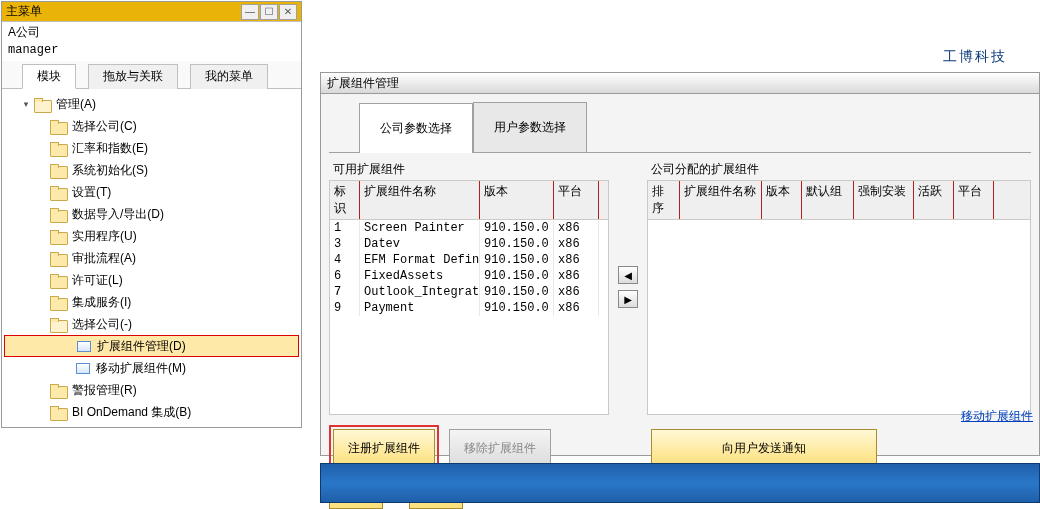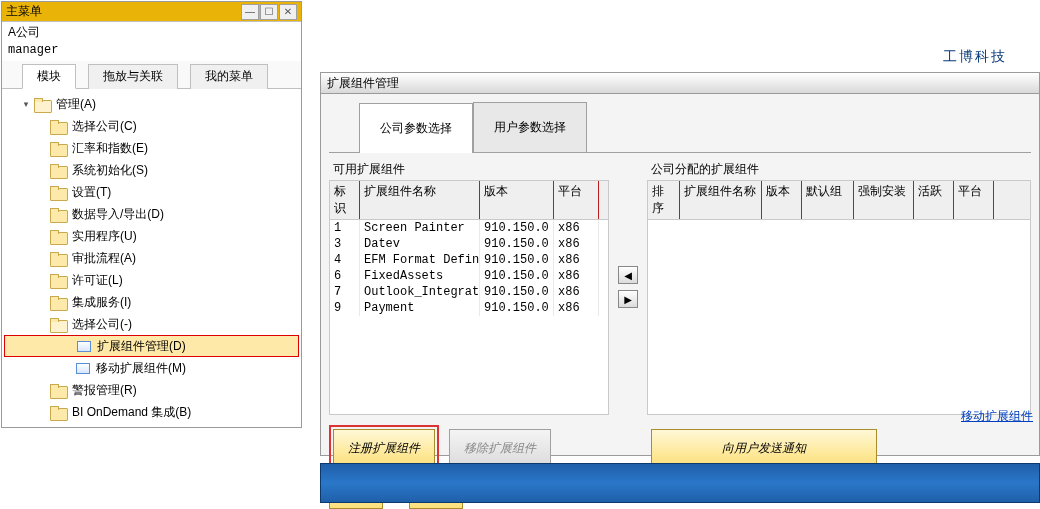--- a/index.html
+++ b/index.html
@@ -54,21 +54,21 @@
 .grid-row { display: flex; }
 .grid-row .cell { border-right: 1px solid #e9e9e9; padding: 1px 4px; font-family: "Courier New", monospace; white-space: nowrap; overflow: hidden; }
 
 .left-grid .c1 { width: 30px; } .left-grid .c2 { width: 120px; } .left-grid .c3 { width: 74px; } .left-grid .c4 { width: 45px; }
 
 .right-grid .c1{width:32px}.right-grid .c2{width:82px}.right-grid .c3{width:40px}.right-grid .c4{width:52px}.right-grid .c5{width:60px}.right-grid .c6{width:40px}.right-grid .c7{width:40px}
 
 .arrow-col { width: 22px; display: flex; flex-direction: column; justify-content: center; gap: 6px; align-items: center; }
 .arrow-btn { width: 20px; height: 18px; border: 1px solid #888; background: linear-gradient(#fff,#dcdcdc); display:flex; align-items:center; justify-content:center; font-size:10px; }
 
-.btn { display: inline-flex; align-items: center; justify-content: center; height: 22px; padding: 18px 14px; border: 1px solid #a88c2e; background: linear-gradient(#fff8d6,#fde07a); cursor: default; font-style: italic; }
+.btn { display: inline-flex; align-items: center; justify-content: center; height: 22px; padding: 18px 14px; border: 1px solid #a88c2e; background: linear-gradient(#fff8d6,#fde07a); cursor: default; }
 .btn.wide { width: 226px; }
 .btn.gray { background: linear-gradient(#f4f4f4,#dcdcdc); border: 1px solid #a0a0a0; color: #888; }
 .btn-row { display: flex; gap: 10px; margin-top: 10px; align-items:center; }
 .red-box { border: 2px solid #d33; padding: 2px; display: inline-block; }
 .footer-row { display: flex; gap: 26px; margin-top: 0; }
 .link { color: #0040c0; text-decoration: underline; position: absolute; right: 6px; bottom: 30px; }
 
 .bottom-blue { position: absolute; left: 320px; bottom: 6px; width: 720px; height: 40px; background: linear-gradient(#1f5fa9,#2a77c9,#1f5fa9); border: 1px solid #0d3a6e; }
 </style>
 </head>

